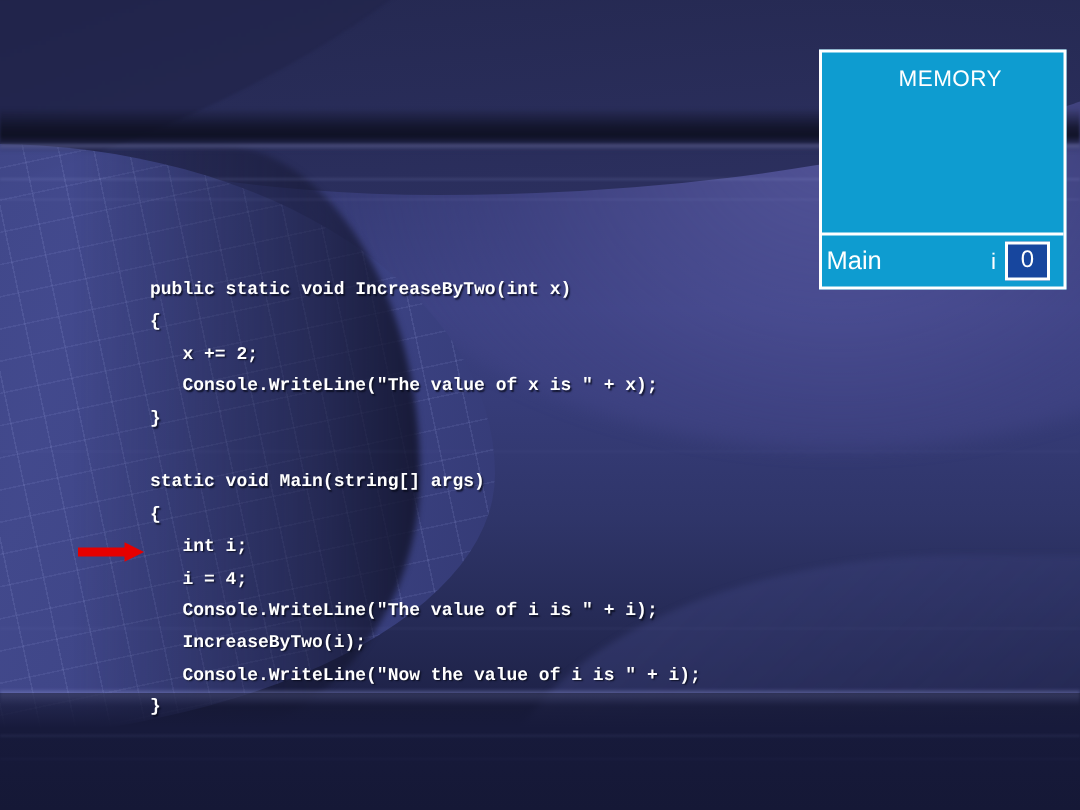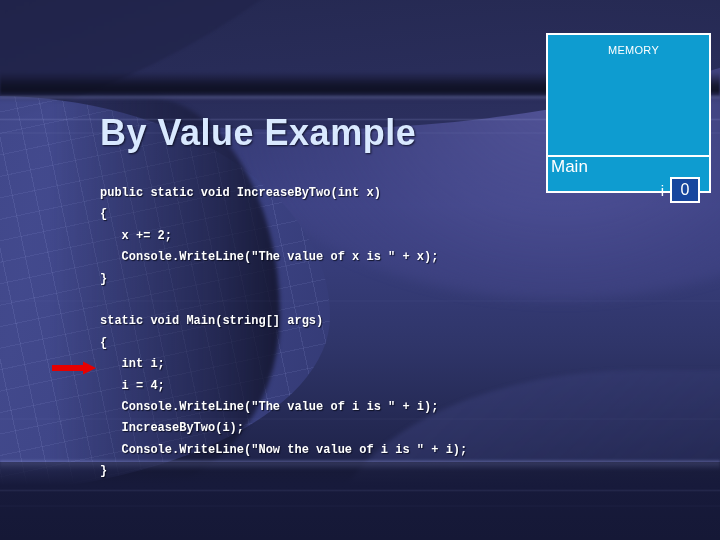--- a/index.html
+++ b/index.html
@@ -192,39 +192,38 @@
     background: #0e9cd0;
     border: 2px solid #ffffff;
     box-sizing: border-box;
   }
   #memory-title {
     position: absolute;
     left: 0; right: 10px;
     top: 9px;
     text-align: center;
     color: #ffffff;
-    font-size: 11px;
+    font-size: 15px;
     letter-spacing: 0.3px;
     padding-left: 20px;
   }
   #memory-divider {
     position: absolute;
     left: 0; right: 0;
     top: 120px;
     height: 2px;
     background: #ffffff;
   }
   #frame-row {
     position: absolute;
     left: 0; right: 0;
     top: 122px;
     bottom: 0;
     display: flex;
-    align-items: flex-start;
-    flex-direction: column;
+    align-items: center;
   }
   #frame-name {
     color: #ffffff;
     font-size: 17px;
     margin-left: 3px;
   }
   #var-group {
     margin-left: auto;
     display: flex;
     align-items: center;
@@ -265,21 +264,20 @@
   <div class="sheen" style="top:118px;height:3px;opacity:.55"></div>
   <div class="sheen" style="top:132px;height:2px;opacity:.35"></div>
   <div class="sheen" style="top:300px;height:2px;opacity:.18"></div>
   <div class="sheen" style="top:418px;height:2px;opacity:.22"></div>
   <div class="bg-bottom-curve"></div>
   <div class="bg-lightband"></div>
   <div class="bg-bottom"></div>
   <div class="sheen" style="top:489px;height:3px;opacity:.30"></div>
   <div class="sheen" style="top:505px;height:2px;opacity:.16"></div>
 
-  <div id="title">By Value Example</div>
 
   <div id="code"><div>public static void IncreaseByTwo(int x)</div><div>{</div><div>   x += 2;</div><div>   Console.WriteLine("The value of x is " + x);</div><div>}</div><div class="blank"></div><div>static void Main(string[] args)</div><div>{</div><div>   int i;</div><div>   i = 4;</div><div>   Console.WriteLine("The value of i is " + i);</div><div>   IncreaseByTwo(i);</div><div>   Console.WriteLine("Now the value of i is " + i);</div><div>}</div></div>
 
   <svg id="arrow" viewBox="0 0 44 14">
     <line x1="0" y1="7" x2="33" y2="7" stroke="#e60000" stroke-width="6"></line>
     <polygon points="31,0.5 44,7 31,13.5" fill="#e60000"></polygon>
   </svg>
 
   <div id="memory-panel">
     <div id="memory-title">MEMORY</div>

